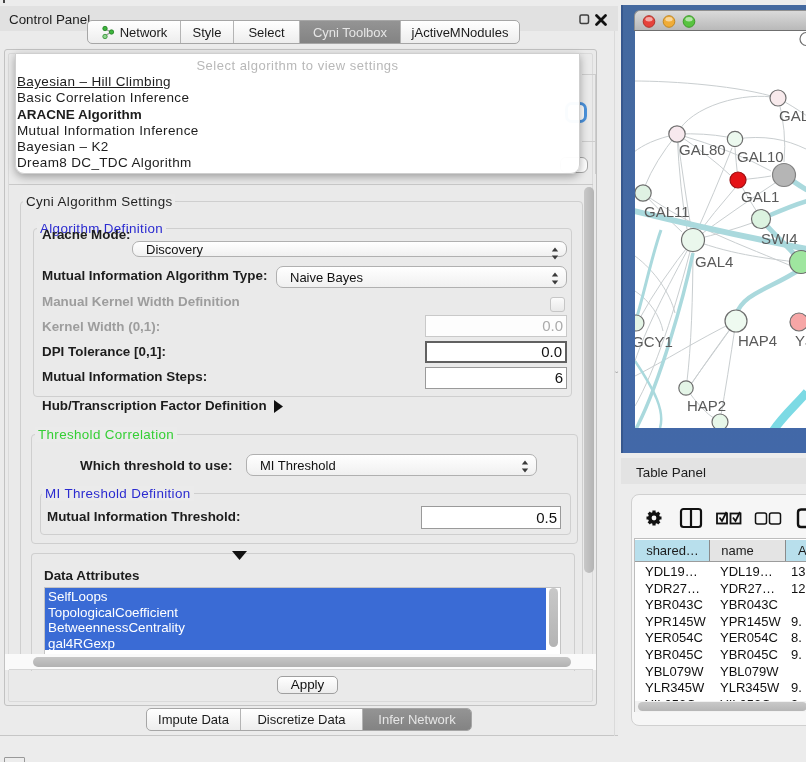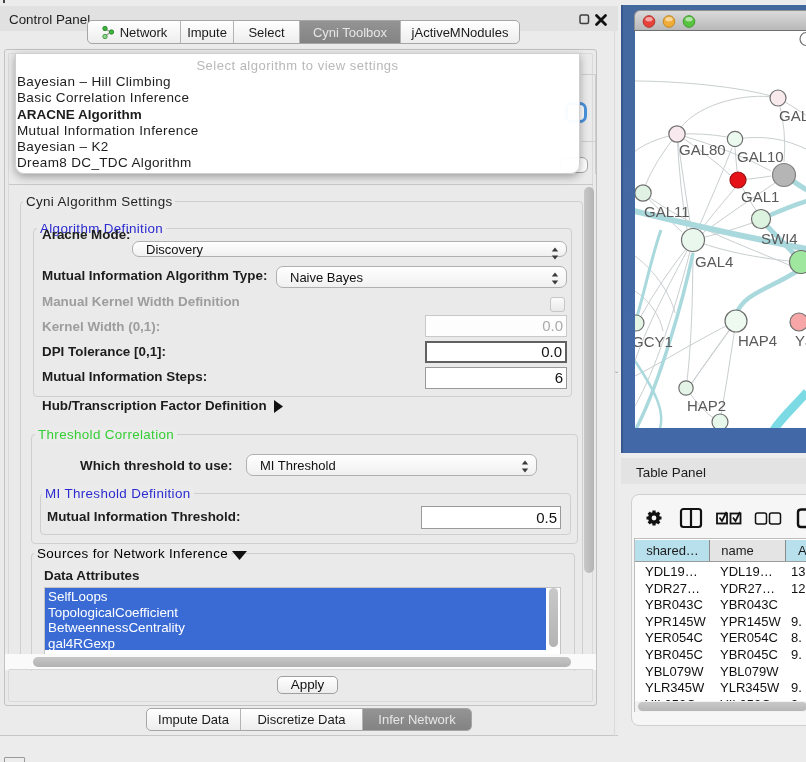--- a/index.html
+++ b/index.html
@@ -47,21 +47,21 @@
   <div class="abs" style="left:8px;top:53px;width:585px;height:649px;border:1px solid #dadada;border-radius:2px;box-sizing:border-box;"></div>
 
   <div class="seg" style="left:87px;top:20px;height:22px;">
     <div class="s" style="width:92px;">
       <svg width="15" height="15" viewBox="0 0 15 15" style="margin-right:4px;">
         <path d="M4 4 L10 7 M4 11 L10 7" stroke="#9a9a9a" stroke-width="1.2" fill="none"></path>
         <circle cx="4" cy="3.5" r="2.2" fill="#3db53d" stroke="#1f7d1f" stroke-width="0.8"></circle>
         <circle cx="10.5" cy="7" r="2.2" fill="#3db53d" stroke="#1f7d1f" stroke-width="0.8"></circle>
         <circle cx="4" cy="11.5" r="2.2" fill="#8fd48f" stroke="#2f8d2f" stroke-width="0.8"></circle>
       </svg>Network</div>
-    <div class="s" style="width:52px;">Impute</div>
+    <div class="s" style="width:52px;">Style</div>
     <div class="s" style="width:65px;">Select</div>
     <div class="s sel" style="width:100px;">Cyni Toolbox</div>
     <div class="s" style="width:118px;">jActiveMNodules</div>
   </div>
 
   <div class="abs" style="left:582px;top:74px;width:14px;height:1px;background:#cdcdcd;"></div>
   <div class="abs" style="left:595px;top:74px;width:1px;height:100px;background:#cdcdcd;"></div>
   <div class="abs" style="left:582px;top:141px;width:14px;height:1px;background:#cdcdcd;"></div>
   <div class="abs" style="left:565px;top:102px;width:22px;height:21px;background:#fff;border:3px solid #4b92dc;border-radius:7px;box-sizing:border-box;"></div>
   <div class="abs" style="left:560px;top:157px;width:28px;height:16px;background:#fff;border:1px solid #a8a8a8;border-radius:6px;box-sizing:border-box;"></div>
@@ -118,21 +118,20 @@
         <path d="M4 0.5 L7.2 4.5 L0.8 4.5 Z M4 12.5 L7.2 8.5 L0.8 8.5 Z" fill="#3a3a3a"></path>
       </svg>
   </div>
 
   <div class="grp" style="left:40px;top:493px;width:529px;height:40px;"></div>
   <div class="gtitle blue" style="left:42px;top:486px;">MI Threshold Definition</div>
   <div class="lbl b" style="left:47px;top:509px;">Mutual Information Threshold:</div>
   <div class="field" style="left:421px;top:506px;width:140px;height:23px;line-height:21px;">0.5</div>
 
   <div class="grp" style="left:31px;top:553px;width:542px;height:117px;border-bottom:none;border-bottom-left-radius:0;border-bottom-right-radius:0;"></div>
-  <div class="gtitle" style="left:34px;top:546px;">Sources for Network Inference</div>
   <svg class="abs" style="left:231px;top:549px;" width="17" height="12">
       <path d="M1 2 L16 2 L8.5 11 Z" fill="#111"></path>
     </svg>
 
   <div class="lbl b" style="left:44px;top:568px;">Data Attributes</div>
 
   <div class="abs" style="left:44px;top:587px;width:517px;height:68px;background:#fff;border:1px solid #c4c4c4;box-sizing:border-box;"></div>
   <div class="abs" style="left:45px;top:588px;width:501px;height:62px;background:#3a6bd5;"></div>
   <div class="lbl" style="left:48px;top:589px;color:#fff;">SelfLoops</div>
   <div class="lbl" style="left:48px;top:605px;color:#fff;">TopologicalCoefficient</div>
@@ -152,21 +151,21 @@
   <div class="seg" style="left:146px;top:708px;height:21px;">
     <div class="s" style="width:93px;">Impute Data</div>
     <div class="s" style="width:121px;">Discretize Data</div>
     <div class="s sel" style="width:108px;">Infer Network</div>
   </div>
 
   <div class="abs" style="left:4px;top:757px;width:21px;height:10px;border:1.5px solid #999999;background:#ededed;border-radius:1px;box-sizing:border-box;"></div>
 
   <div class="abs" style="left:15px;top:53px;width:565px;height:121px;background:rgba(255,255,255,0.97);box-shadow:0 3px 9px rgba(0,0,0,0.32);border:1px solid #cfcfcf;border-radius:0 0 9px 9px;box-sizing:border-box;"></div>
   <div class="abs" style="left:15px;top:58px;width:565px;text-align:center;font-size:13px;letter-spacing:0.5px;color:#b8b8b8;">Select algorithm to view settings</div>
-  <div class="lbl" style="left:17px;top:74px;font-size:13.5px;letter-spacing:0.35px;">Bayesian – Hill Climbing</div>
+  <div class="lbl" style="left:17px;top:74px;font-size:13.5px;letter-spacing:0.35px;text-decoration:underline;">Bayesian – Hill Climbing</div>
   <div class="lbl" style="left:17px;top:90px;font-size:13.5px;letter-spacing:0.35px;">Basic Correlation Inference</div>
   <div class="lbl b" style="left:17px;top:107px;font-size:13.5px;">ARACNE Algorithm</div>
   <div class="lbl" style="left:17px;top:123px;font-size:13.5px;letter-spacing:0.35px;">Mutual Information Inference</div>
   <div class="lbl" style="left:17px;top:139px;font-size:13.5px;letter-spacing:0.35px;">Bayesian – K2</div>
   <div class="lbl" style="left:17px;top:155px;font-size:13.5px;letter-spacing:0.35px;">Dream8 DC_TDC Algorithm</div>
 
   <div class="abs" style="left:621px;top:5px;width:185px;height:448px;background:linear-gradient(#44699f,#4268a8);border-left:2px solid #36578d;box-sizing:border-box;"></div>
 
   <div class="abs" style="left:634px;top:10px;width:172px;height:21px;background:linear-gradient(#dadada,#b7b7b7);border-top:1px solid #8f8f8f;border-left:1px solid #8f8f8f;border-radius:6px 0 0 0;box-sizing:border-box;"></div>
   <div class="abs" style="left:634px;top:30px;width:172px;height:1px;background:#6f6f6f;"></div>

